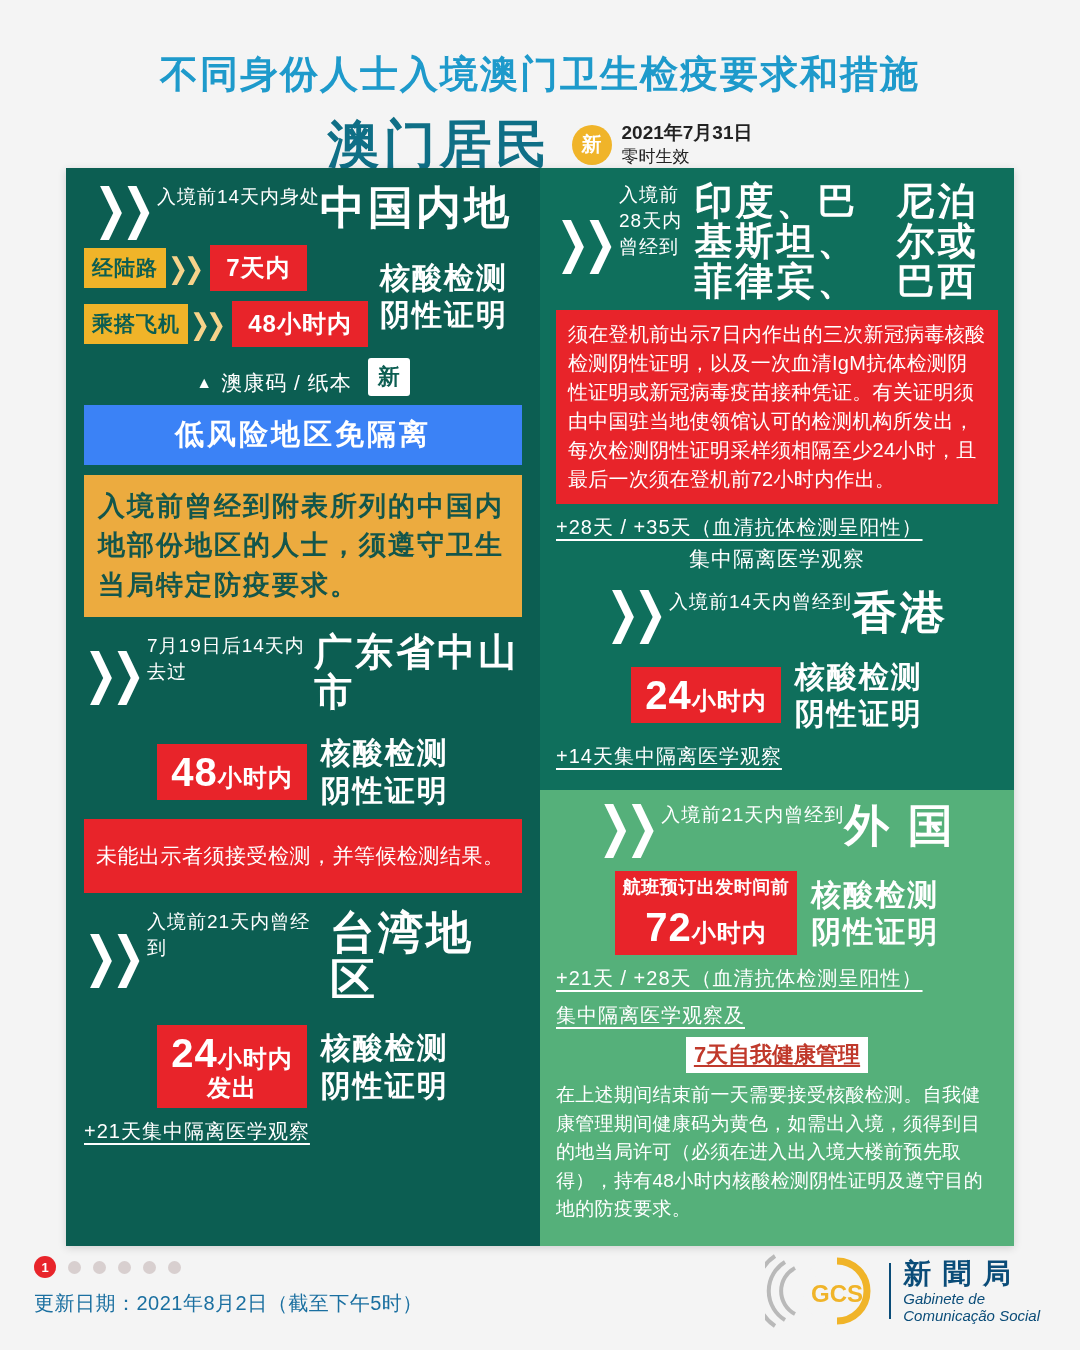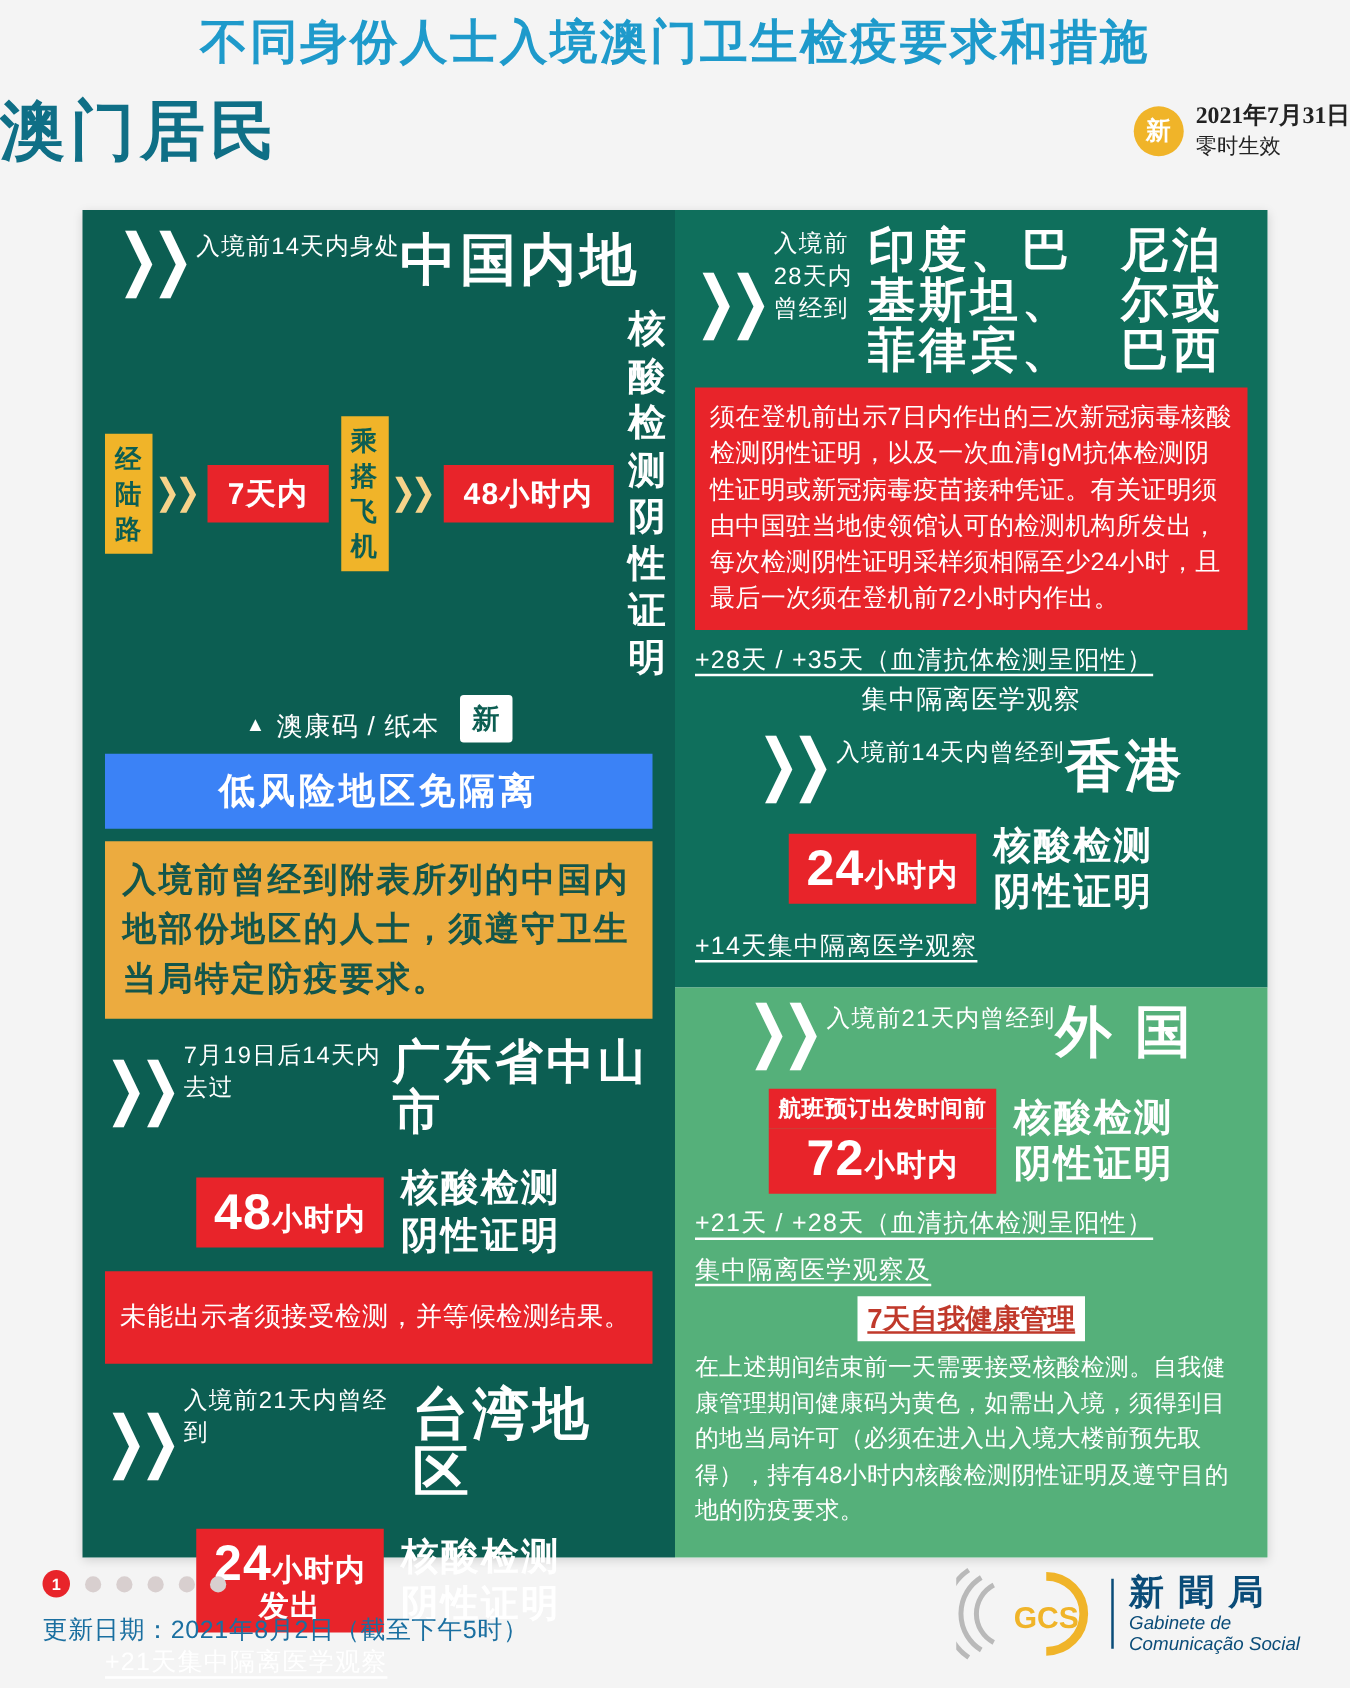--- a/index.html
+++ b/index.html
@@ -8,35 +8,34 @@
     background: #f4f4f4;
     font-family: "Liberation Sans", "DejaVu Sans", sans-serif;
   }
   #page {
     position: relative;
     width: 1080px; height: 1350px;
     background: #f4f4f4;
     overflow: hidden;
   }
   
-  .header { text-align: center; padding-top: 12px; }
+  .header { text-align: center; padding-top: 32px; margin-top: 20px; }
   .headline {
     color: #1e9acb;
     font-size: 38px;
     font-weight: bold;
     letter-spacing: 2px;
     line-height: 1.2;
   }
   .subtitle-row {
     display: flex;
     align-items: center;
-    justify-content: space-between;
+    justify-content: center;
     margin-top: 12px;
     gap: 20px;
-    font-family: Liberation Serif, serif;
   }
   .subtitle {
     color: #0f6f86;
     font-size: 52px;
     font-weight: bold;
     letter-spacing: 4px;
   }
   .new-badge-circle {
     width: 40px; height: 40px;
     border-radius: 50%;
@@ -116,21 +115,21 @@
   .big-place.md { font-size: 38px; }
   .post-line {
     color: #ffffff;
     font-size: 17px;
     letter-spacing: 0.5px;
     margin-top: 3px;
   }
 
   
   .yellow-rows { margin-top: 14px; display: flex; gap: 12px; align-items: center; }
-  .yr-left { display: flex; flex-direction: row; gap: 10px; }
+  .yr-left { display: flex; flex-direction: column; gap: 10px; }
   .mode-row { display: flex; align-items: center; gap: 2px; }
   .mode-label {
     background: #f0b429;
     color: #0c5e52;
     font-weight: bold;
     font-size: 21px;
     padding: 6px 8px;
     letter-spacing: 1px;
   }
   .red-chip {

